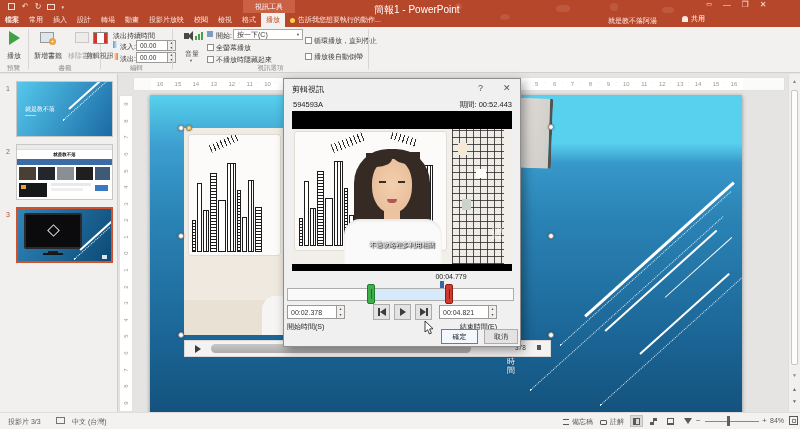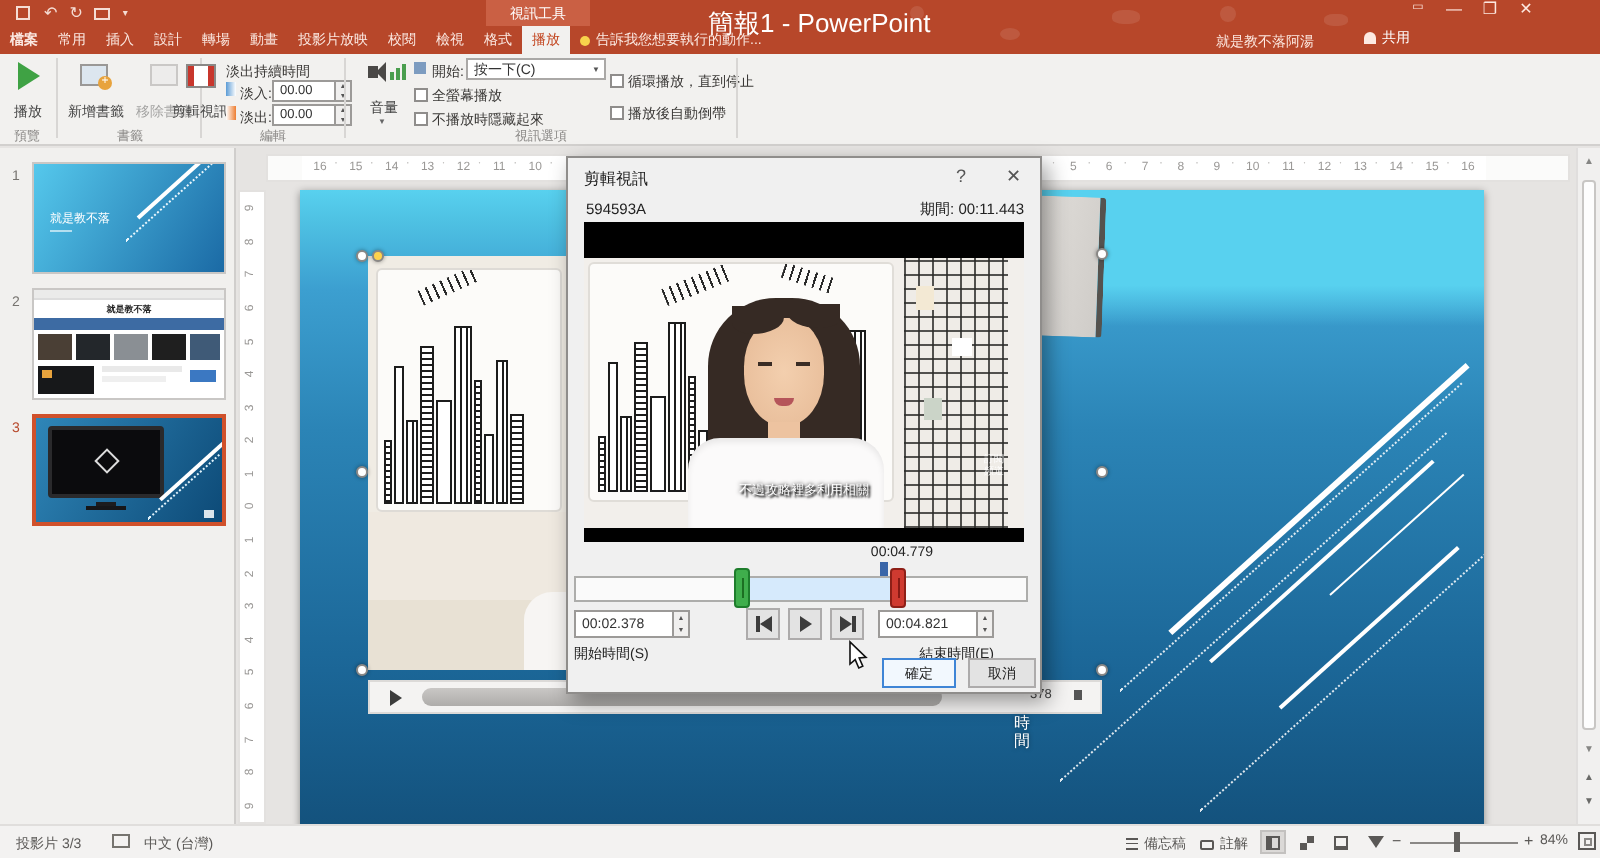--- a/index.html
+++ b/index.html
@@ -71,21 +71,21 @@
       <span>↶</span>
       <span>↻</span>
       <span style="display:inline-block;width:8px;height:6px;border:1px solid #f5ddd4;margin-right:6px"></span>
       <span style="font-size:5px">▾</span>
     </div>
 
     <div class="a ctx" style="left:243px;top:0;width:52px;height:13px">
       <span>視訊工具</span>
     </div>
 
-    <div class="a" style="left:354px;top:3px;font-size:13px;color:#fff">簡報1 - PowerPoint</div>
+    <div class="a" style="left:374px;top:3px;font-size:10px;color:#fff">簡報1 - PowerPoint</div>
 
     <div class="a" style="left:700px;top:0;height:13px;display:flex">
       <span class="wbtn" style="font-size:6px">▭</span>
       <span class="wbtn">—</span>
       <span class="wbtn">❐</span>
       <span class="wbtn">✕</span>
     </div>
 
     <div class="a" style="left:608px;top:16px;font-size:7px;color:#fde9e1">就是教不落阿湯</div>
     <div class="a" style="left:682px;top:14px;display:flex;align-items:center;gap:3px">
@@ -395,21 +395,21 @@
   </div>
 
   <div class="a dlg">
     <div class="a" style="left:8px;top:5px;font-size:8px;color:#1a1a1a">剪輯視訊</div>
     <div class="a" style="left:194px;top:4px;font-size:9px;color:#555">?</div>
     <div class="a" style="left:219px;top:4px;font-size:9px;color:#555">✕</div>
 
     <div class="a" style="left:9px;top:21px;font-size:7.5px;color:#222">594593A</div>
     <div class="a" style="left:120px;top:21px;width:108px;text-align:right;font-size:7.5px;color:#222">
       <span>期間:</span>
-      <span>00:11.443</span>
+      <span>00:52.443</span>
     </div>
 
     <div class="a" style="left:8px;top:32px;width:220px;height:160px;background:#000;overflow:hidden">
       <div class="a" style="left:0;top:18px;width:220px;height:135px;background:#f2efeb;overflow:hidden">
         <div class="a" style="left:2px;top:2px;width:153px;height:120px;background:#fcfbf9;border:1px solid #e0ddd8;border-radius:3px;overflow:hidden">
           <div id="mural-dlg" style="position:absolute;left:4px;bottom:4px;right:4px;height:96px;display:flex;align-items:flex-end;gap:1px">
               <div style="width: 4px; height: 28px; border: 1px solid rgb(28, 28, 28); background: repeating-linear-gradient(rgb(255, 255, 255) 0px, rgb(255, 255, 255) 2px, rgb(28, 28, 28) 2px, rgb(28, 28, 28) 3px);"></div>
               <div style="width: 5px; height: 65px; border: 1px solid rgb(28, 28, 28); background: rgb(255, 255, 255);"></div>
               <div style="width: 6px; height: 38px; border: 1px solid rgb(28, 28, 28); background: repeating-linear-gradient(90deg, rgb(255, 255, 255) 0px, rgb(255, 255, 255) 2px, rgb(28, 28, 28) 2px, rgb(28, 28, 28) 3px);"></div>
               <div style="width: 7px; height: 75px; border: 1px solid rgb(28, 28, 28); background: repeating-linear-gradient(rgb(255, 255, 255) 0px, rgb(255, 255, 255) 2px, rgb(28, 28, 28) 2px, rgb(28, 28, 28) 3px);"></div>

